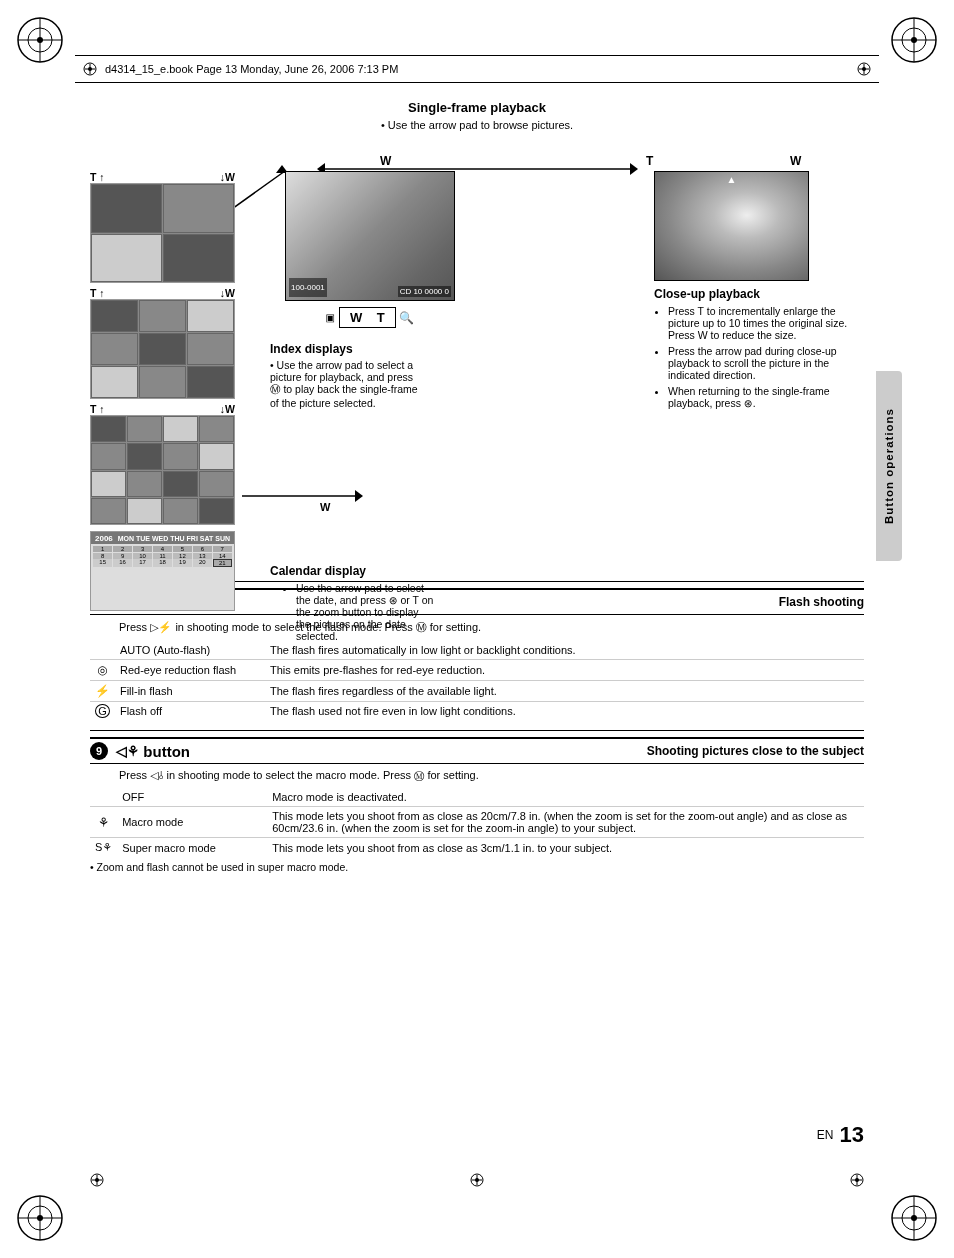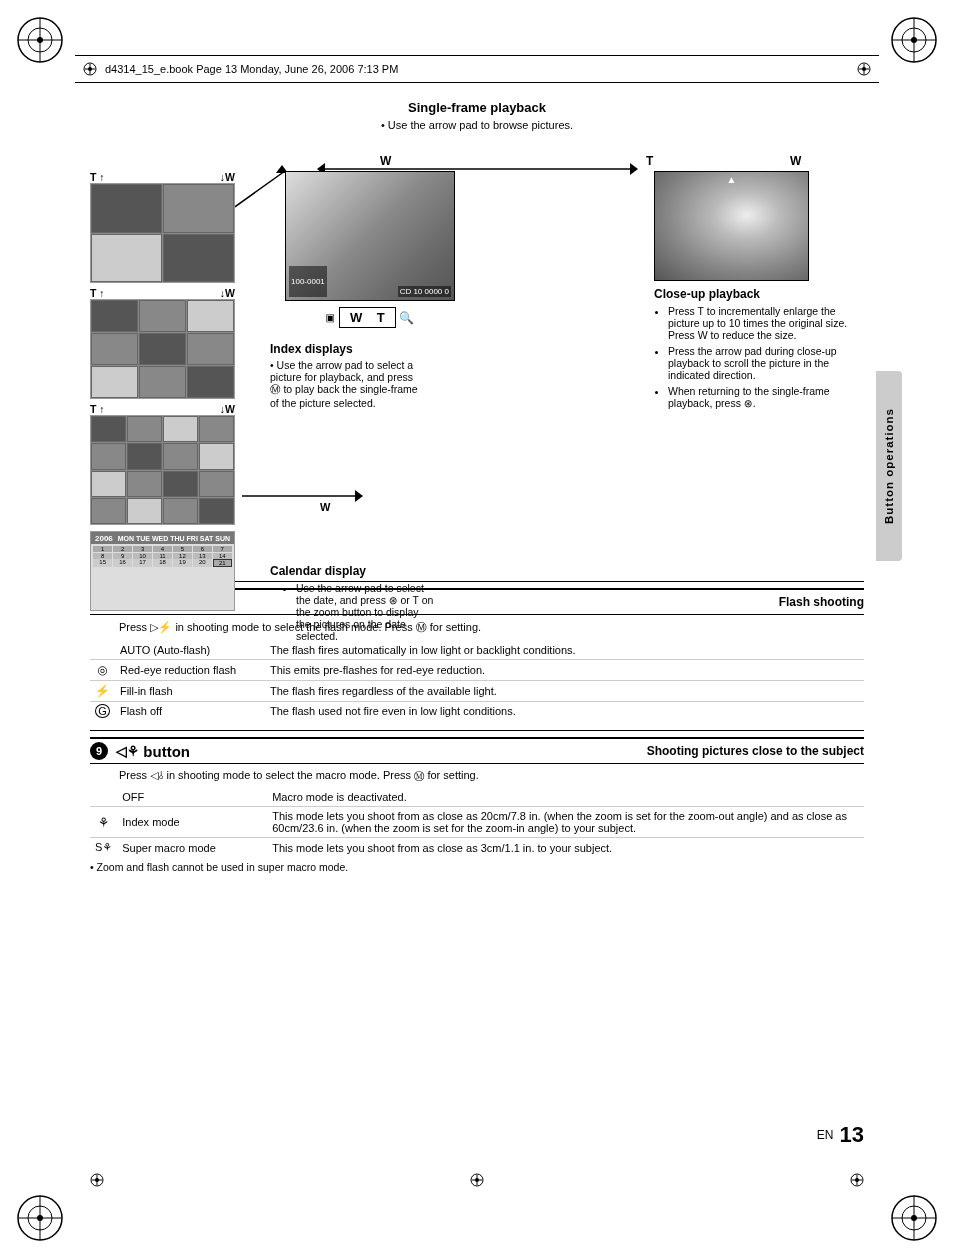--- a/index.html
+++ b/index.html
@@ -516,21 +516,21 @@
           </div>
         </div>
 
       </div>
 
       <div style="position:absolute; left:180px; top:20px; width:200px;">
         <div class="main-img-container">
           <div class="main-rose-img">
 
             <div style="width:100%;height:100%;background:linear-gradient(135deg,#ddd 0%,#bbb 20%,#888 50%,#666 80%,#555 100%); display:flex;align-items:flex-end;padding:3px;">
-              <span style="font-size:8px;color:#fff;background:rgba(0,0,0,0.5);padding:11px 2px;">100-0001</span>
+              <span style="font-size:8px;color:#fff;background:rgba(0,0,0,0.5);padding:5px 2px;">100-0001</span>
               <span style="font-size:8px;color:#fff;background:rgba(0,0,0,0.5);padding:1px 2px;margin-left:auto;">CD 10 0000 0</span>
             </div>
           </div>
 
           <div style="display:flex;align-items:center;gap:4px;margin-top:2px;">
             <span style="font-size:10px;">▣</span>
             <div class="zoom-box">
               <span>W</span>
               &nbsp;&nbsp;
               <span>T</span>
@@ -631,21 +631,21 @@
 
     <table class="info-table">
       <tbody>
           <tr>
         <td class="col-icon"></td>
         <td class="col-name">OFF</td>
         <td class="col-desc">Macro mode is deactivated.</td>
       </tr>
       <tr>
         <td class="col-icon"><span style="font-size:13px;">⚘</span></td>
-        <td class="col-name">Index mode</td>
+        <td class="col-name">Macro mode</td>
         <td class="col-desc">This mode lets you shoot from as close as 20cm/7.8 in. (when the zoom is set for the zoom-out angle) and as close as 60cm/23.6 in. (when the zoom is set for the zoom-in angle) to your subject.</td>
       </tr>
       <tr>
         <td class="col-icon"><span style="font-size:11px;">S⚘</span></td>
         <td class="col-name">Super macro mode</td>
         <td class="col-desc">This mode lets you shoot from as close as 3cm/1.1 in. to your subject.</td>
       </tr>
     </tbody>
       </table>
 

